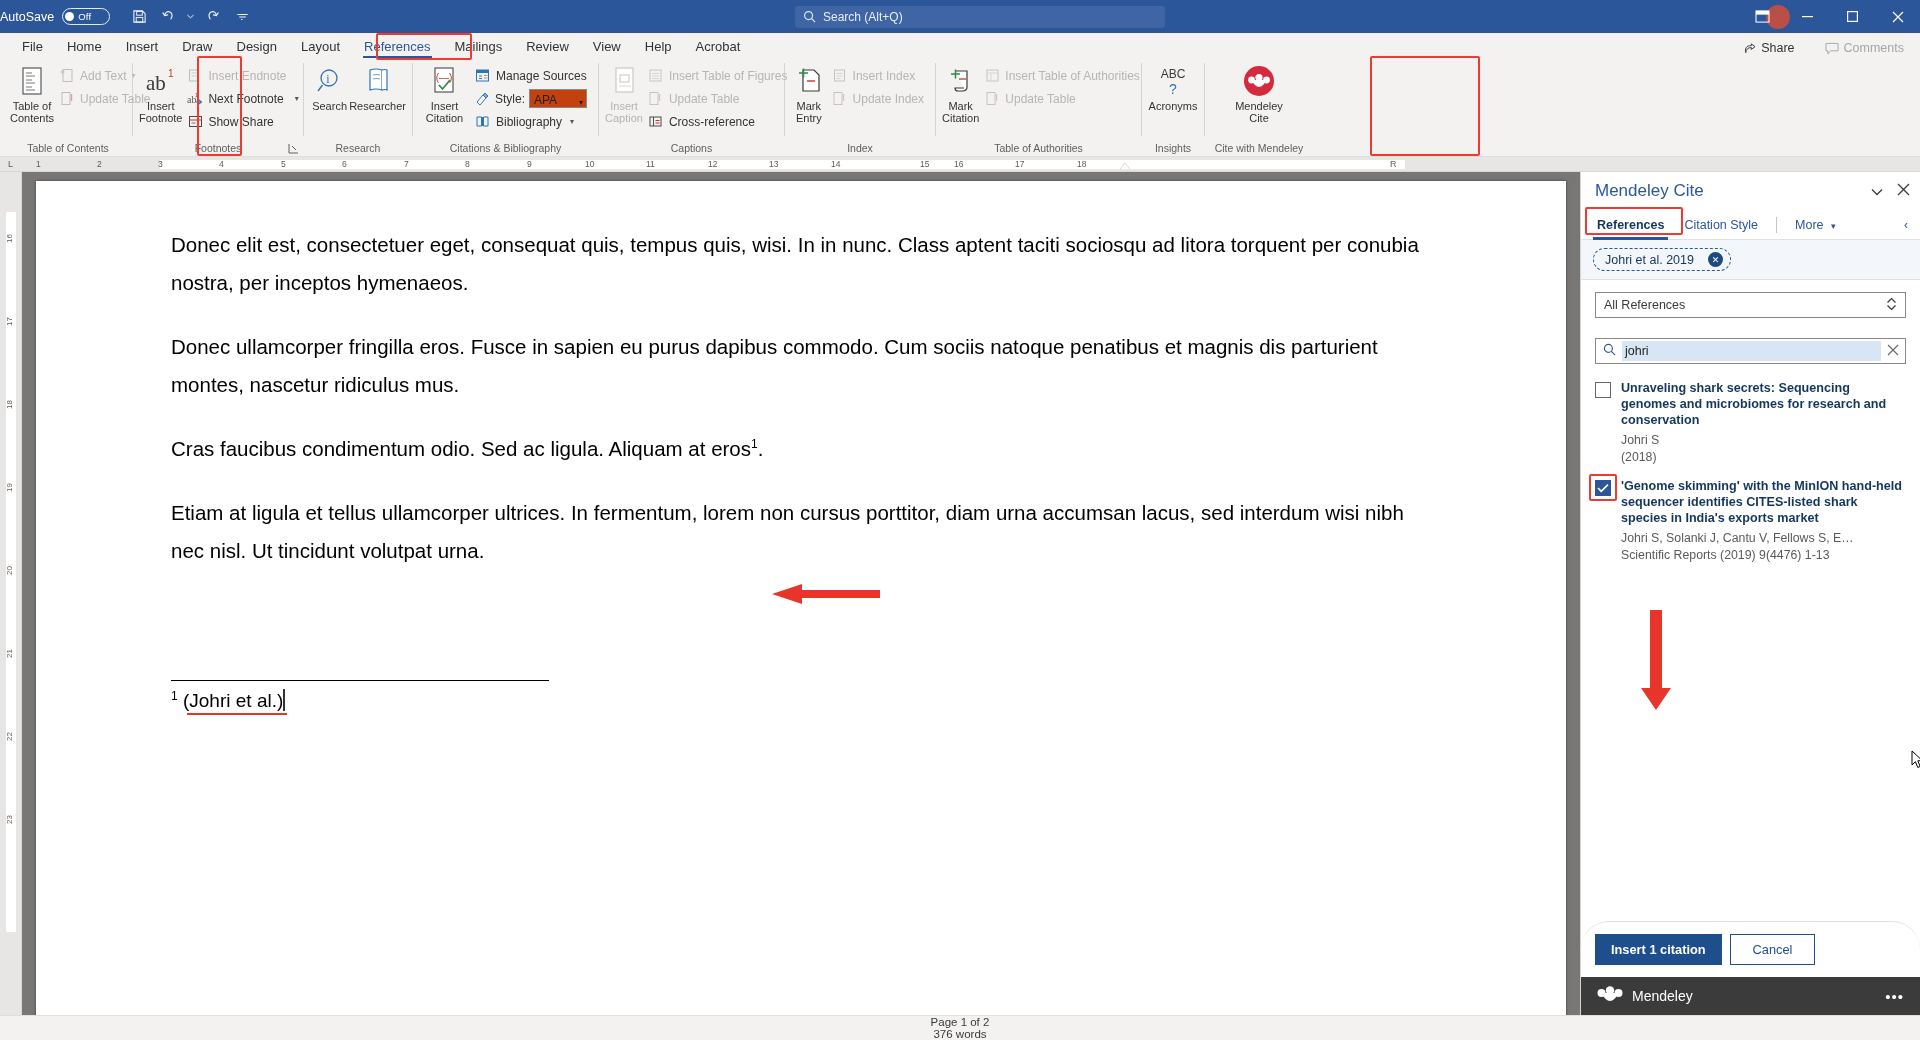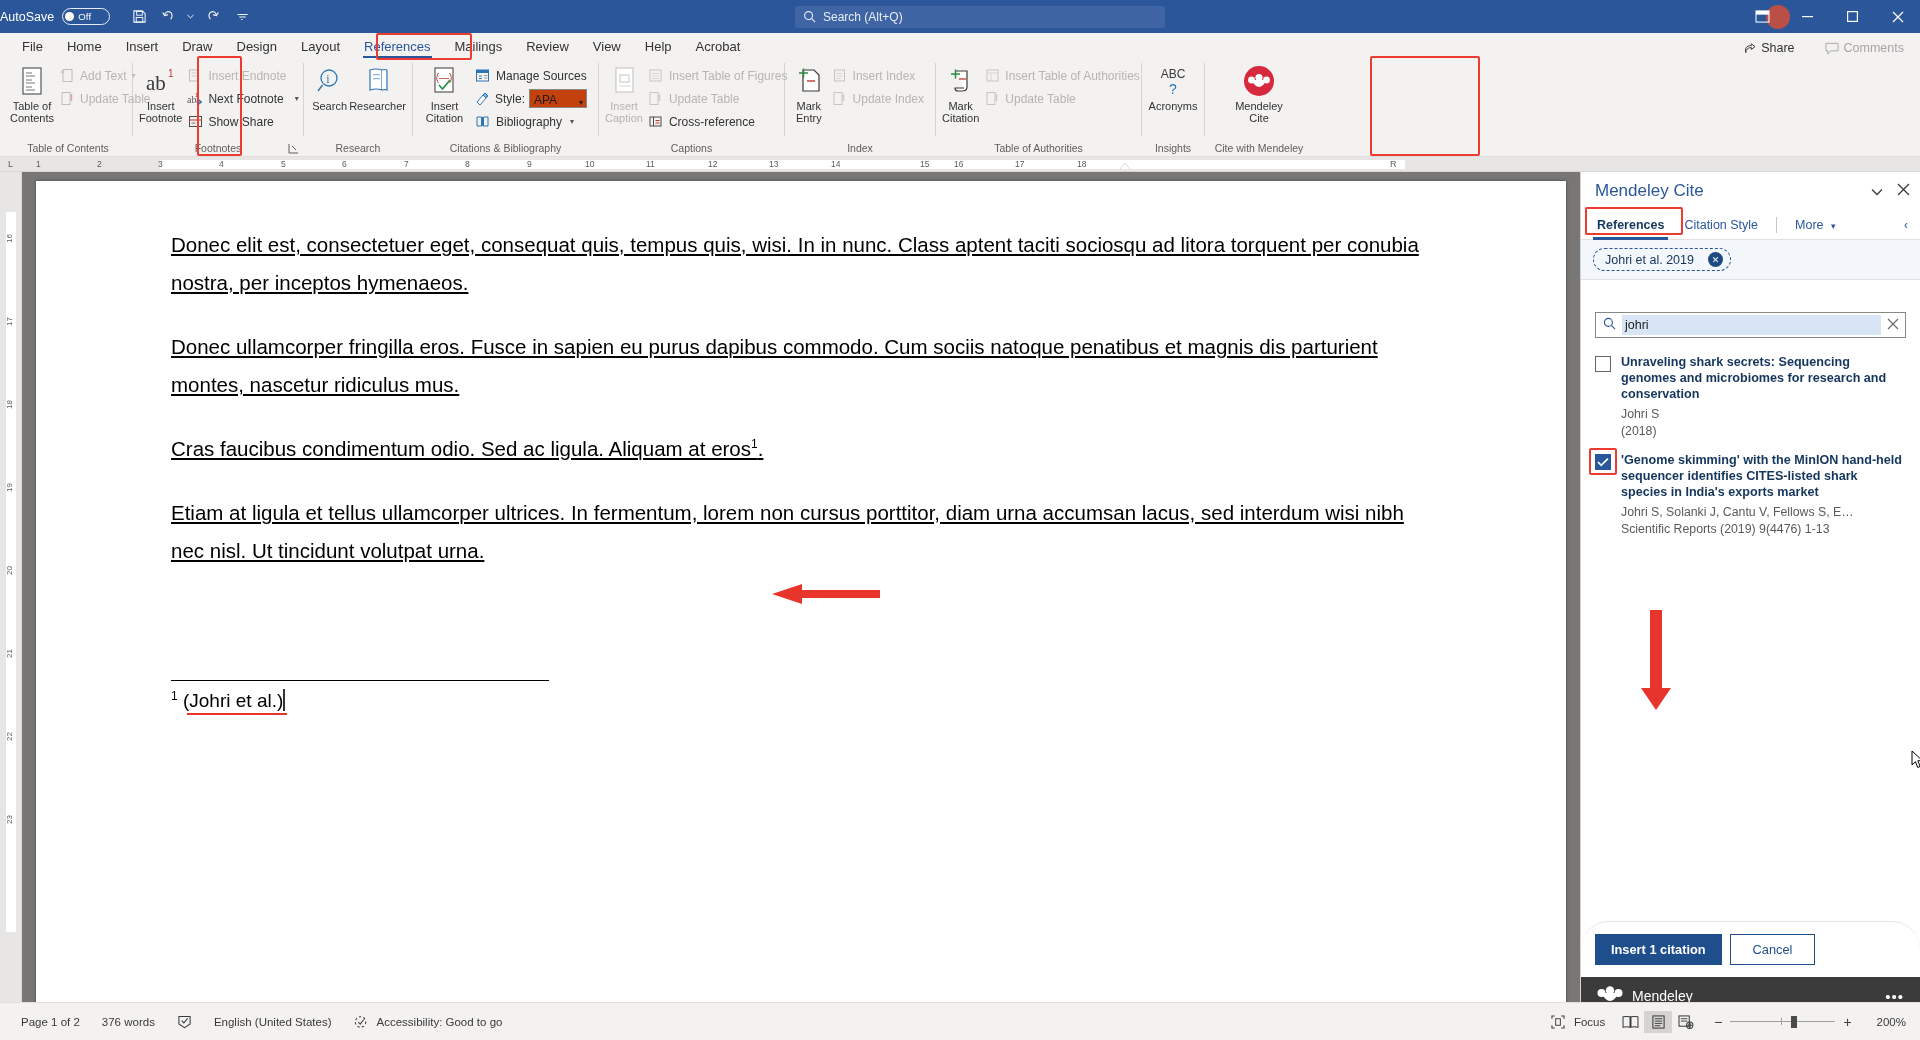--- a/index.html
+++ b/index.html
@@ -116,21 +116,21 @@
 
   
   .workspace{ display:flex; height:calc(1040px - 33px - 26px - 98px - 15px - 25px); }
   .vruler{
     width:22px; background:#e7e6e5; position:relative; border-right:1px solid #d9d7d5;
     overflow:hidden; flex:0 0 22px;
   }
   .vk{ position:absolute; font-size:8px; color:#5d5b59; transform:rotate(-90deg); left:5px;}
   .vruler-white{ position:absolute; left:6px; width:10px; background:#fff; }
 
-  .docarea{ flex:1; background:#787775; overflow:hidden; position:relative;text-decoration:underline; }
+  .docarea{ flex:1; background:#787775; overflow:hidden; position:relative; }
   .page{
     background:#fff; margin:9px auto 0 auto; width:1530px; height:910px;
     box-shadow:0 0 3px rgba(0,0,0,.45); position:relative; padding:45px 135px;
   }
   .para{
     font-family:"Liberation Sans", sans-serif;
     font-size:20.5px; line-height:38px; color:#000; margin:0 0 26px 0;
   }
   .para sup{ font-size:12px; vertical-align:super; line-height:0; }
   .fn-sep{ width:378px; height:0; border-top:1.6px solid #000; margin:110px 0 8px 0; }
@@ -218,23 +218,23 @@
     border:1.3px solid #1f4e8c; cursor:pointer;
   }
   .pane-footer{
     height:38px; background:#3b3b3b; display:flex; align-items:center;
     justify-content:space-between; padding:0 16px; color:#fff; flex:0 0 38px;
   }
   .pane-footer-left{ display:flex; align-items:center; gap:9px; font-size:14px; }
 
   
   .status{
-    height:38px; background:#f3f2f1; border-top:1px solid #e1dfdd;
+    height:25px; background:#f3f2f1; border-top:1px solid #e1dfdd;
     display:flex; align-items:center; font-size:11.5px; color:#3a3a3a; padding:0 10px;
-    position:absolute; bottom:0; left:0; right:0;
+    position:absolute; bottom:0; left:0; right:0;flex-direction:column;
   }
   .st-item{ display:flex; align-items:center; gap:5px; padding:0 11px; white-space:nowrap;}
   .st-right{ margin-left:auto; display:flex; align-items:center; }
   .zoom-slider{ display:flex; align-items:center; gap:0; margin:0 6px;}
   .zs-line{ width:105px; height:1.5px; background:#a19f9d; position:relative; }
   .zs-mid{ position:absolute; left:48%; top:-3px; width:1px; height:7px; background:#a19f9d;}
   .zs-knob{ position:absolute; left:58%; top:-5px; width:6px; height:12px; background:#4a4a4a;}
   .view-btn{ width:28px;height:22px;display:flex;align-items:center;justify-content:center;}
   .view-btn.sel{ background:#d6d4d2; }
 
@@ -785,20 +785,29 @@
     </div>
 
     <div class="cite-tray">
       <span class="cite-chip">
         <span>Johri et al. 2019</span>
         <span class="chip-x">✕</span>
       </span>
     </div>
 
     <div class="pane-body">
+      <div class="lib-select">
+        <span>All References</span>
+        <span>
+          <svg width="11" height="14" viewBox="0 0 11 14">
+              <path d="M1.5 5.5 L5.5 1.5 L9.5 5.5" fill="none" stroke="#3a3a3a" stroke-width="1.2"></path>
+              <path d="M1.5 8.5 L5.5 12.5 L9.5 8.5" fill="none" stroke="#3a3a3a" stroke-width="1.2"></path>
+            </svg>
+        </span>
+      </div>
 
       <div class="search-row">
         <span>
           <svg width="13" height="13" viewBox="0 0 14 14">
               <circle cx="5.8" cy="5.8" r="4.3" fill="none" stroke="#2b579a" stroke-width="1.2"></circle>
               <path d="M9 9 L13 13" stroke="#2b579a" stroke-width="1.2"></path>
             </svg>
         </span>
         <span class="search-val">johri</span>
         <span>

